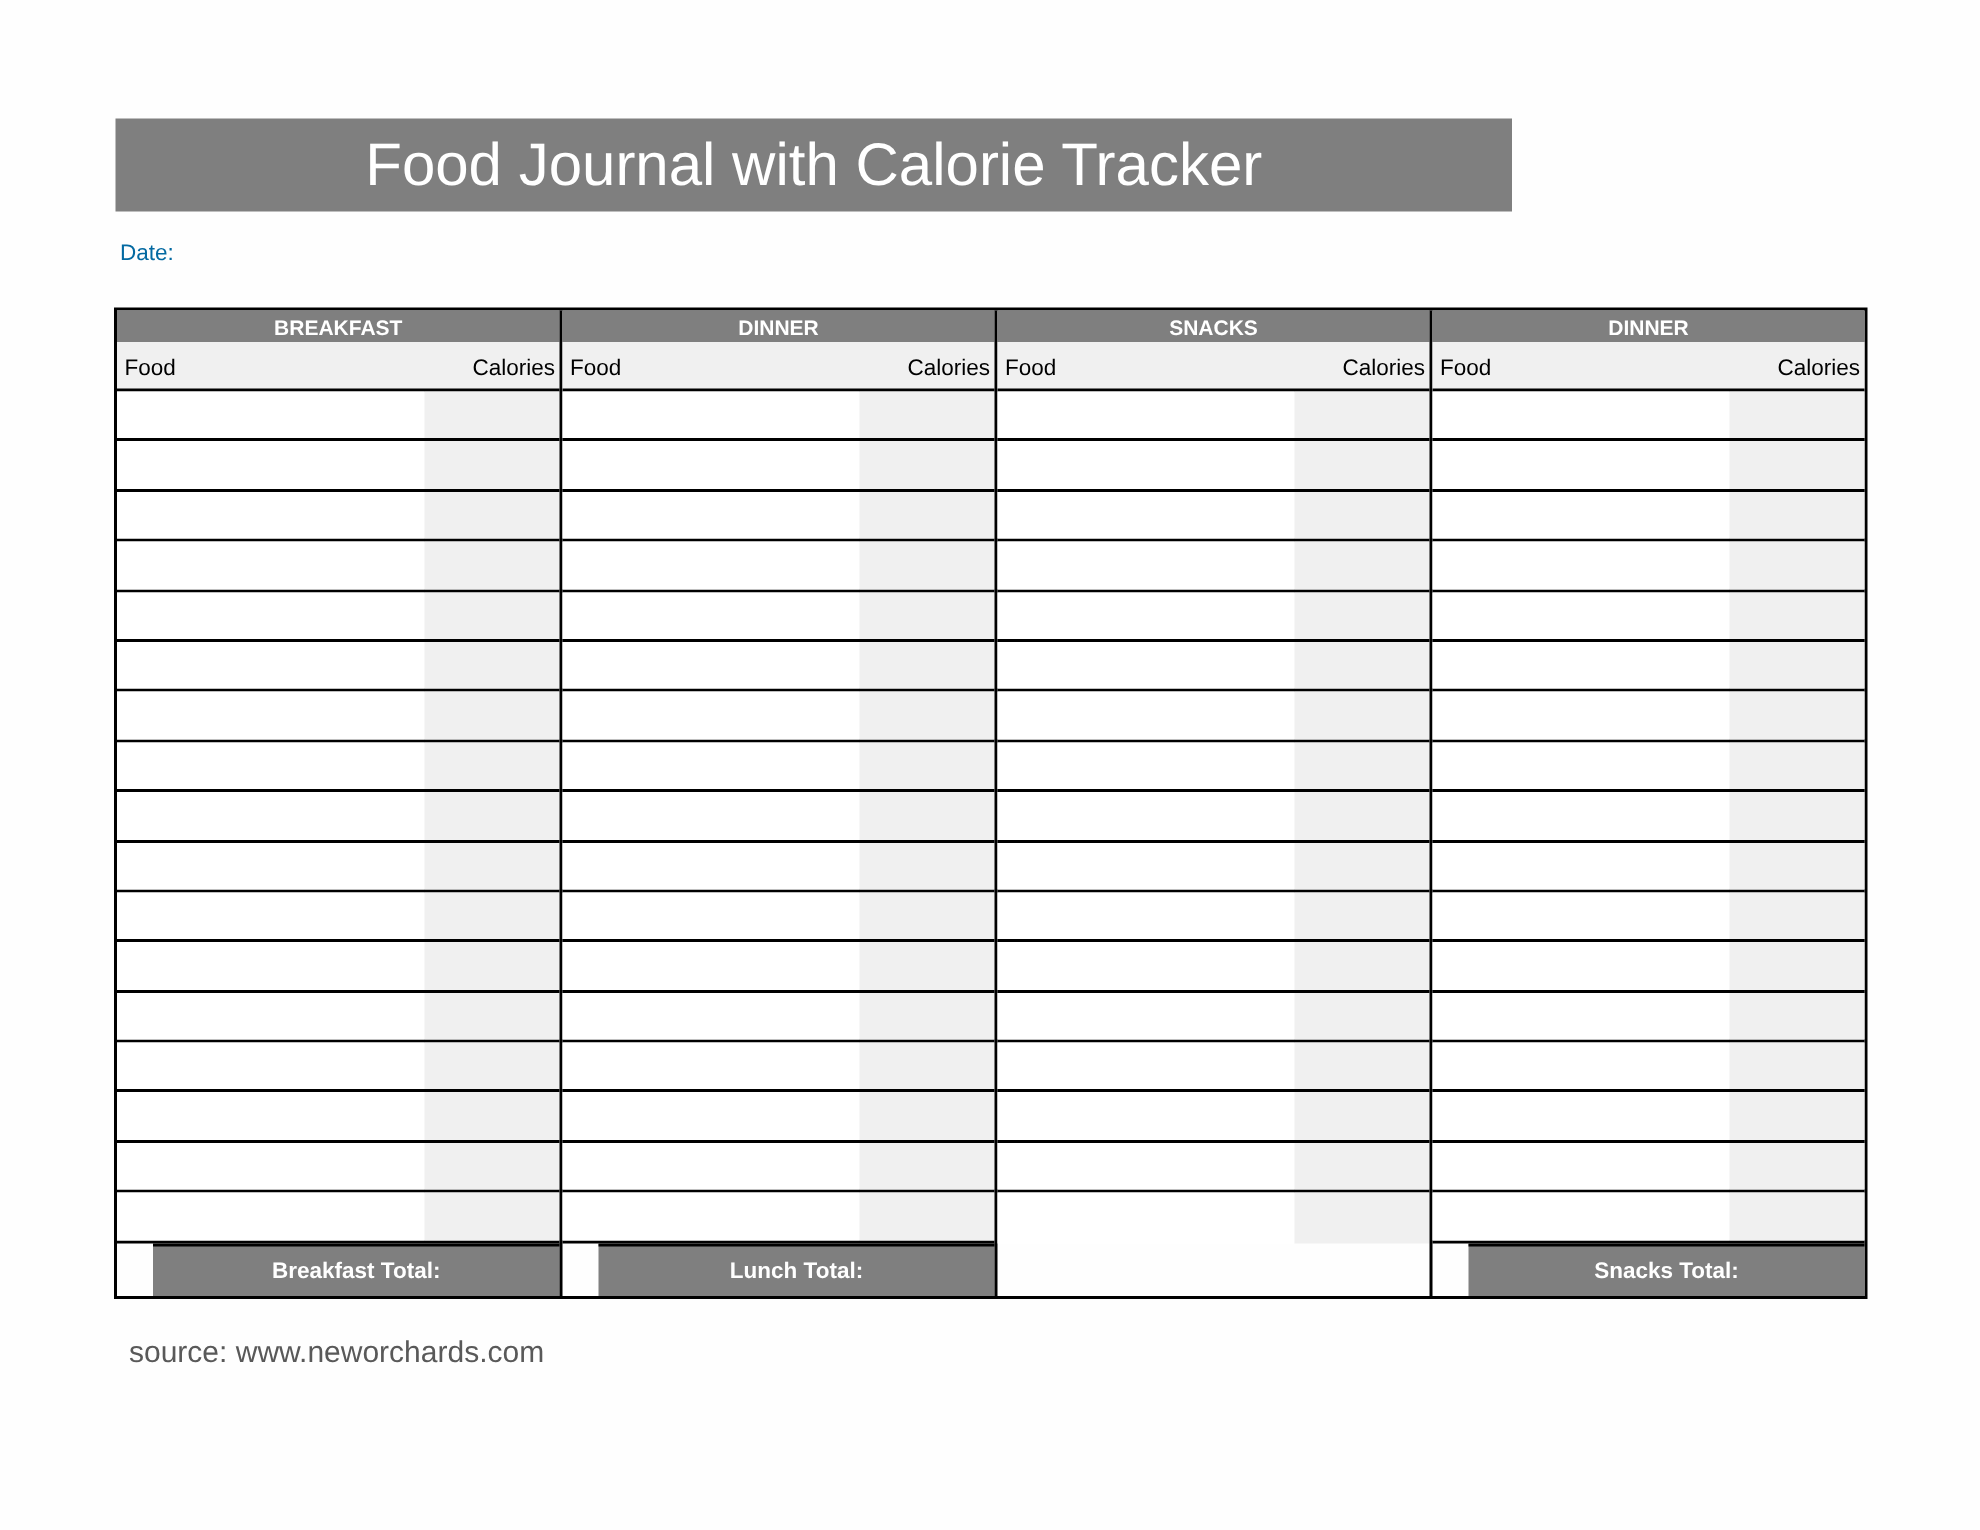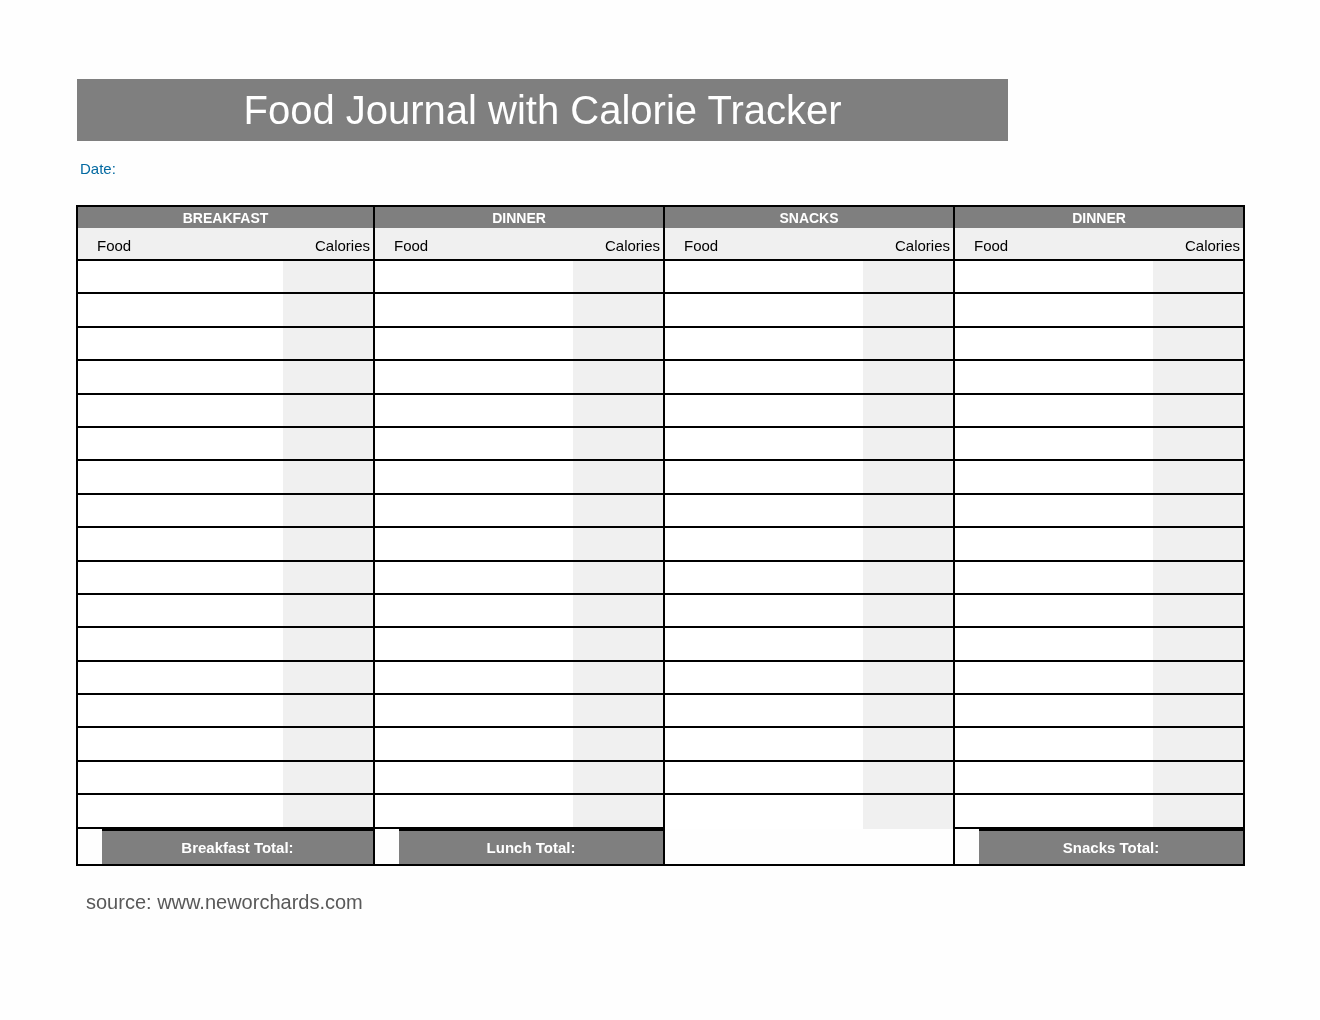--- a/index.html
+++ b/index.html
@@ -3,21 +3,21 @@
 <meta charset="utf-8">
 <style>
   html, body { margin:0; padding:0; background:#fefefe; }
   body { width:1320px; height:1020px; position:relative; font-family:"Liberation Sans", sans-serif; overflow:hidden; }
   .title-bar { position:absolute; left:77px; top:79px; width:931px; height:62px; background:#7f7f7f; color:#fff; display:flex; align-items:center; justify-content:center; font-size:40px; }
   .date-label { position:absolute; left:80px; top:160px; font-size:15px; color:#0369a1; }
   .journal { position:absolute; left:76px; top:205px; width:1165px; border:2px solid #000; display:grid; grid-template-columns:295px 290px 290px 290px; box-sizing:content-box; }
   .section { display:flex; flex-direction:column; border-left:2px solid #000; box-sizing:border-box; }
   .section:first-child { border-left:none; }
   .sec-head { height:21px; background:#7f7f7f; color:#fff; font-weight:bold; font-size:14px; display:flex; align-items:center; justify-content:center; }
-  .sub-head { height:33px; background:#f0f0f0; display:flex; align-items:flex-end; justify-content:space-between; font-size:15px; padding:0 3px 5px 19px; box-sizing:border-box; border-bottom:2px solid #000; }
+  .sub-head { height:33px; background:#f0f0f0; display:flex; align-items:flex-end; justify-content:space-between; font-size:15px; padding:0 3px 5px 5px; box-sizing:border-box; border-bottom:2px solid #000; }
   .row { height:33.4px; display:flex; border-bottom:2px solid #000; box-sizing:border-box; }
   .row:last-of-type { border-bottom:none; }
   .cell-food { flex:1; background:#fff; }
   .cell-cal { width:90px; background:#f0f0f0; }
   .total { height:35px; background:#7f7f7f; color:#fff; font-weight:bold; font-size:15px; display:flex; align-items:center; justify-content:center; border-top:2px solid #000; box-sizing:border-box;margin-left:24px; }
   .source { position:absolute; left:86px; top:891px; font-size:20px; color:#595959; }
 </style>
 </head>
 <body>
 

